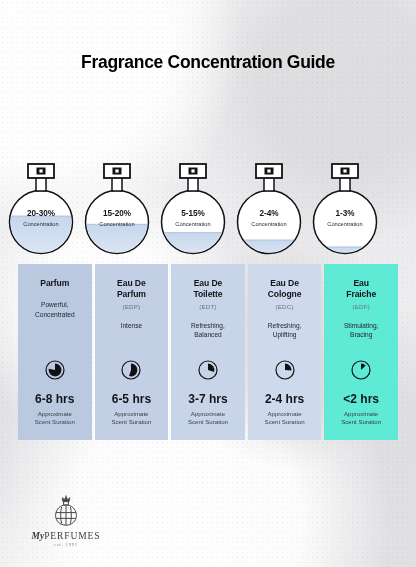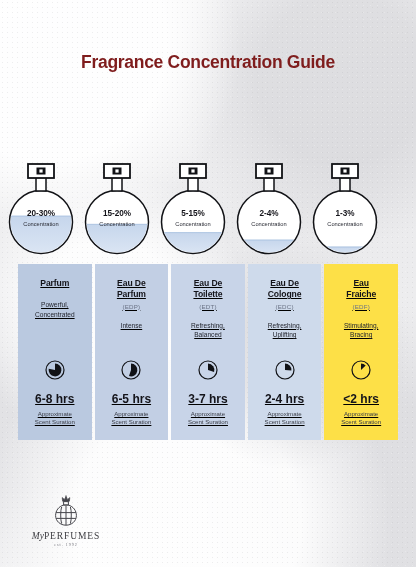--- a/index.html
+++ b/index.html
@@ -38,37 +38,37 @@
     z-index: 1;
   }
   .sheet { position: absolute; inset: 0; z-index: 2; }
 
   
   .title {
     position: absolute; top: 52px; left: 0; right: 0;
     text-align: center;
     font-size: 17.5px; font-weight: 700;
     letter-spacing: -.3px;
-    color: #7f1d1d;
+    color: #000000;
   }
 
   
   .bottles {
     position: absolute; top: 160px; left: 3px; width: 380px;
     display: flex;
   }
   .bottle-cell {
     width: 76px; position: relative; height: 95px;
   }
   .bottle { position: absolute; left: 50%; transform: translateX(-50%); top: 0; }
 
   
   .cards {
     position: absolute; top: 264px; left: 18px; width: 380px; height: 176px;
-    display: flex; gap: 3px; text-decoration: underline;
+    display: flex; gap: 3px;
   }
   .card {
     width: 75px; height: 176px;
     display: flex; flex-direction: column; align-items: center;
     padding-top: 14px;
     text-align: center;
   }
   .card-name {
     font-size: 8.6px; font-weight: 700; color: #14141a;
     line-height: 1.28; letter-spacing: -.1px;
@@ -96,21 +96,21 @@
     width: 72px; text-align: center;
   }
   .logo-mark { display: block; margin: 0 auto; }
   .logo-word {
     margin-top: 3px;
     font-family: "Liberation Serif", serif;
     font-size: 9.5px; letter-spacing: .9px; color: #3d3d42;
     white-space: nowrap;
   }
   .logo-word .my {
-    font-style: italic; font-weight: 400; letter-spacing: 0;
+    font-style: italic; font-weight: 700; letter-spacing: 0;
   }
   .logo-est {
     margin-top: 1px;
     font-family: "Liberation Serif", serif;
     font-size: 4px; letter-spacing: 1px; color: #72727a;
   }
 </style>
 </head>
 <body>
 
@@ -281,21 +281,21 @@
         <div class="card-name">Eau De<br>Cologne</div>
         <div class="card-abbr">(EDC)</div>
         <div class="card-desc">Refreshing,<br>Uplifting</div>
         <div class="icon-wrap"><svg width="22" height="22" viewBox="0 0 22 22">
             <circle cx="11" cy="11" r="9" fill="none" stroke="#111216" stroke-width="1.2"></circle>
             <path d="M11 11 L11 4.6 A6.4 6.4 0 0 1 17.39 11.40 Z" fill="#111216"></path>
           </svg></div>
         <div class="card-hours">2-4 hrs</div>
         <div class="card-sub">Approximate<br>Scent Suration</div>
       </div>
-      <div class="card" style="background: #fde047;">
+      <div class="card" style="background: #5eead4;">
         <div class="card-name">Eau<br>Fraiche</div>
         <div class="card-abbr">(EDF)</div>
         <div class="card-desc">Stimulating,<br>Bracing</div>
         <div class="icon-wrap"><svg width="22" height="22" viewBox="0 0 22 22">
             <circle cx="11" cy="11" r="9" fill="none" stroke="#111216" stroke-width="1.2"></circle>
             <path d="M11 11 L11 4.6 A6.4 6.4 0 0 1 15.67 6.62 Z" fill="#111216"></path>
           </svg></div>
         <div class="card-hours">&lt;2 hrs</div>
         <div class="card-sub">Approximate<br>Scent Suration</div>
       </div>

